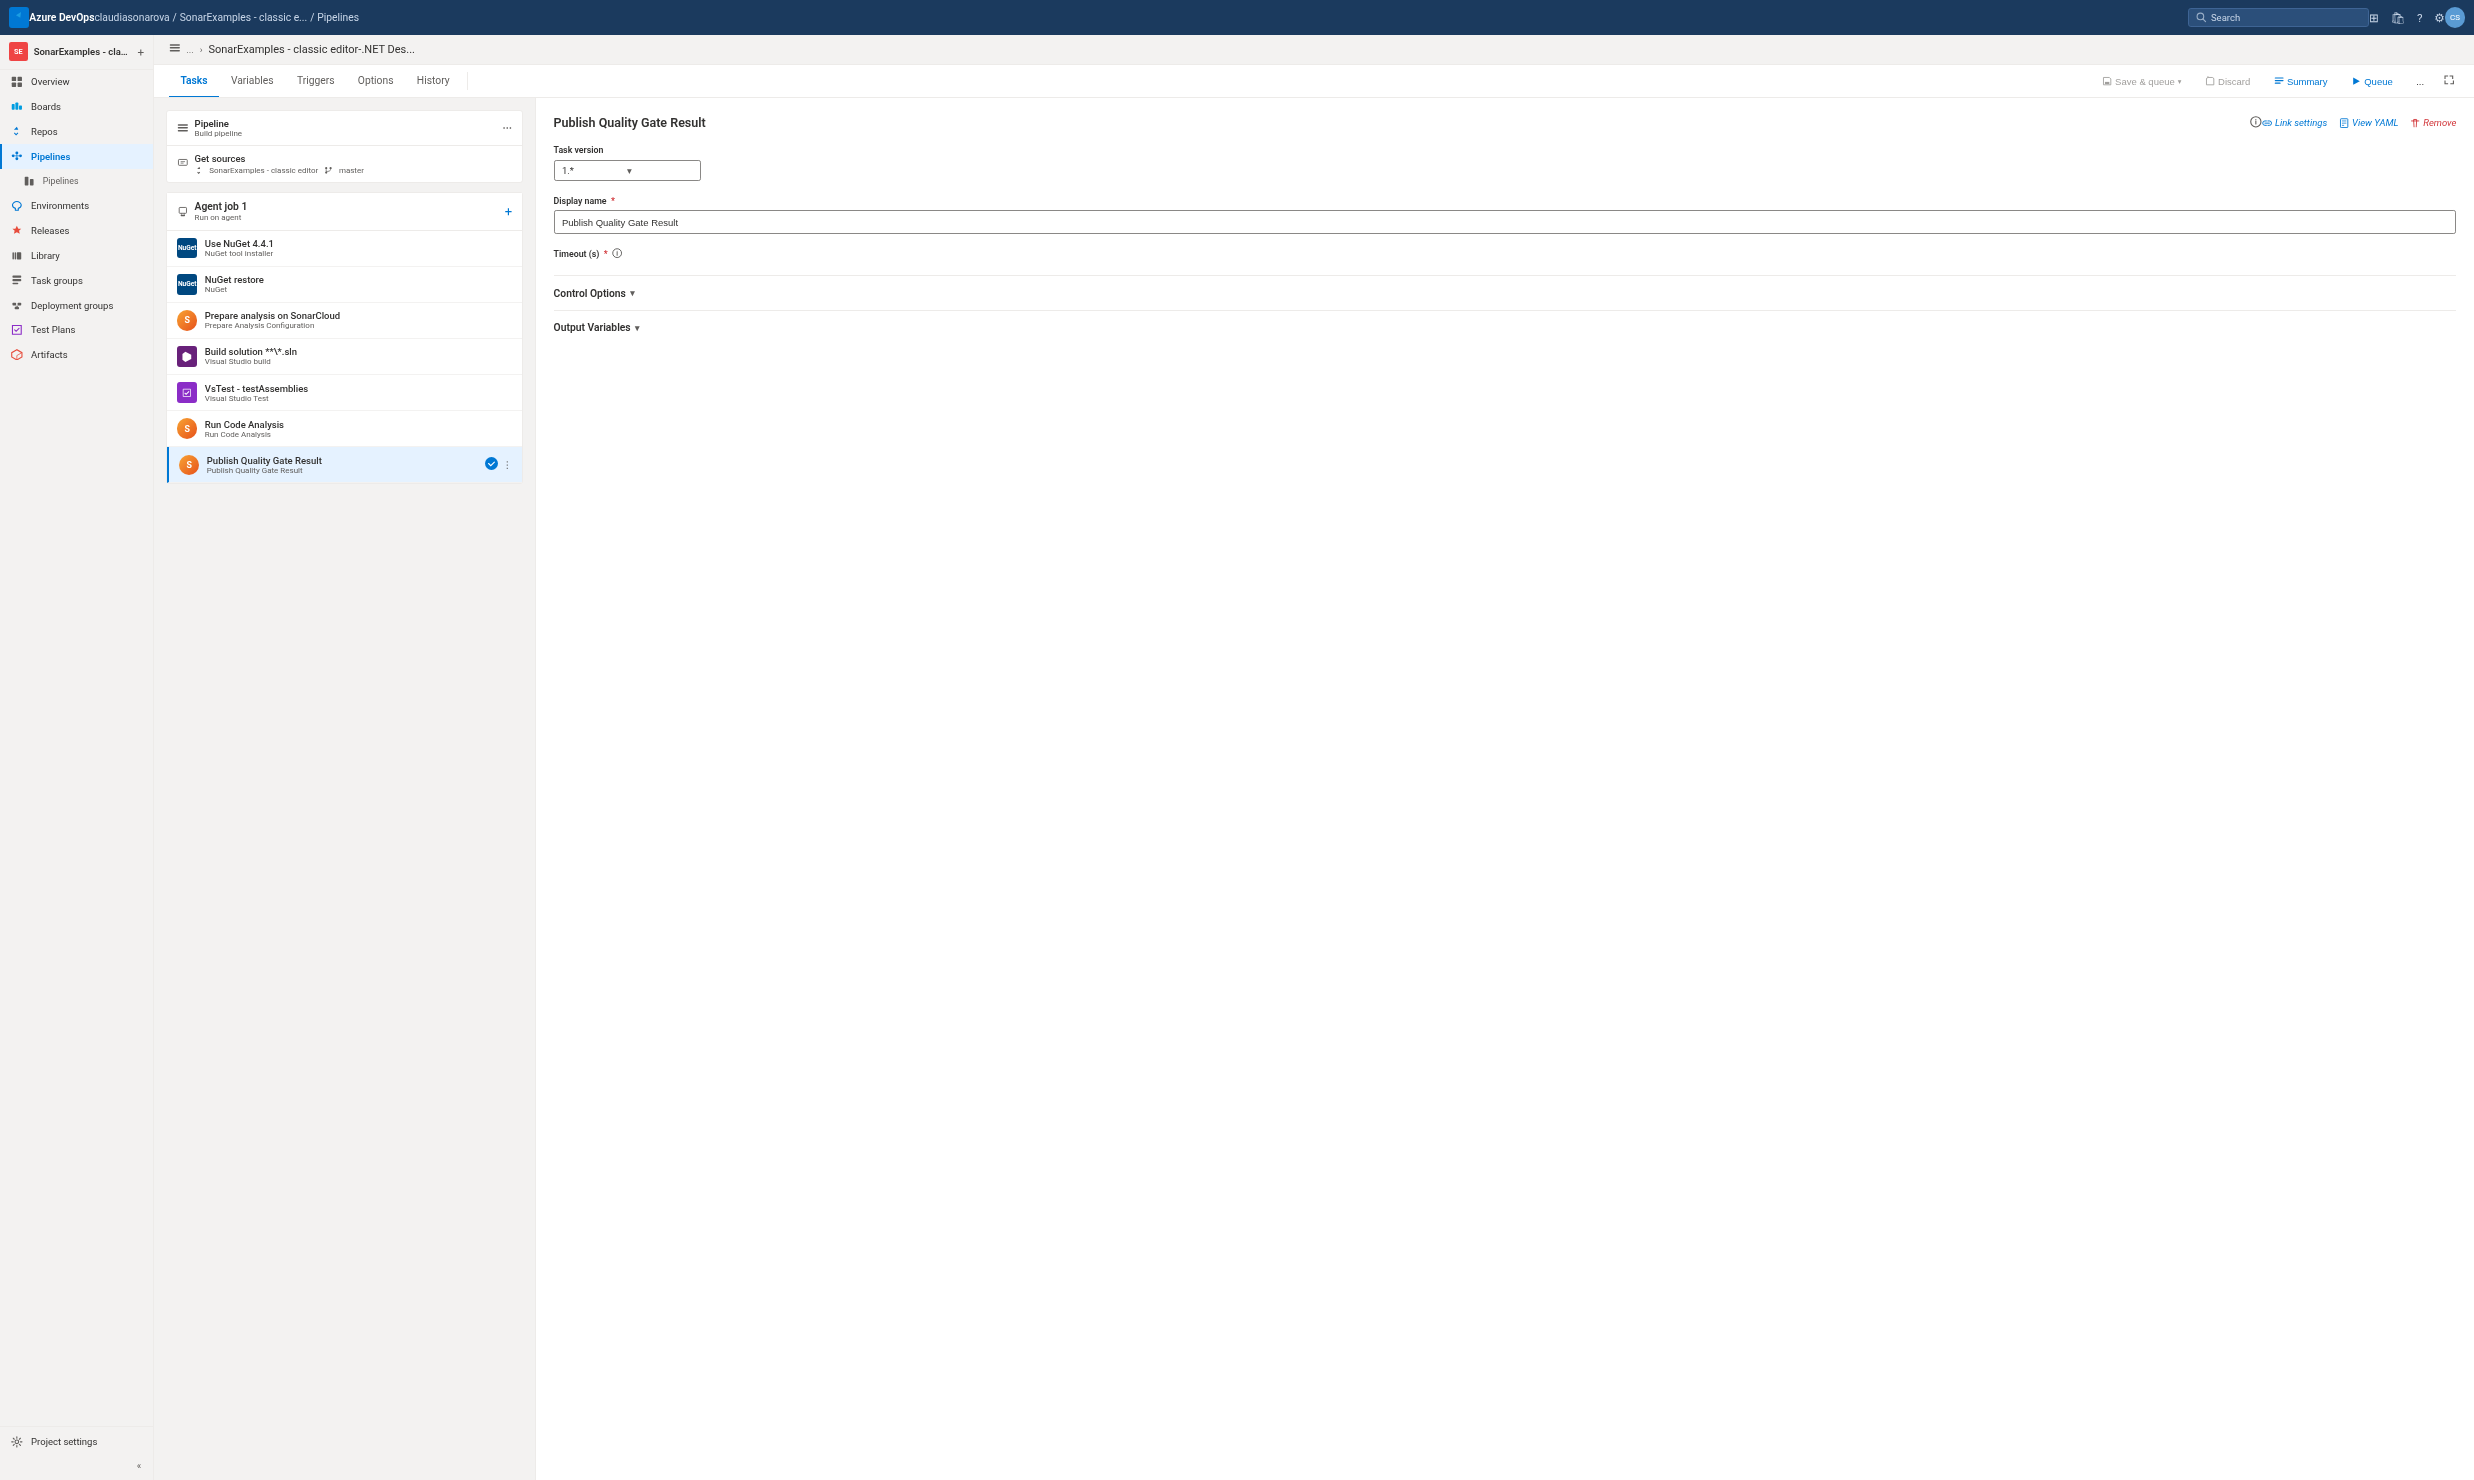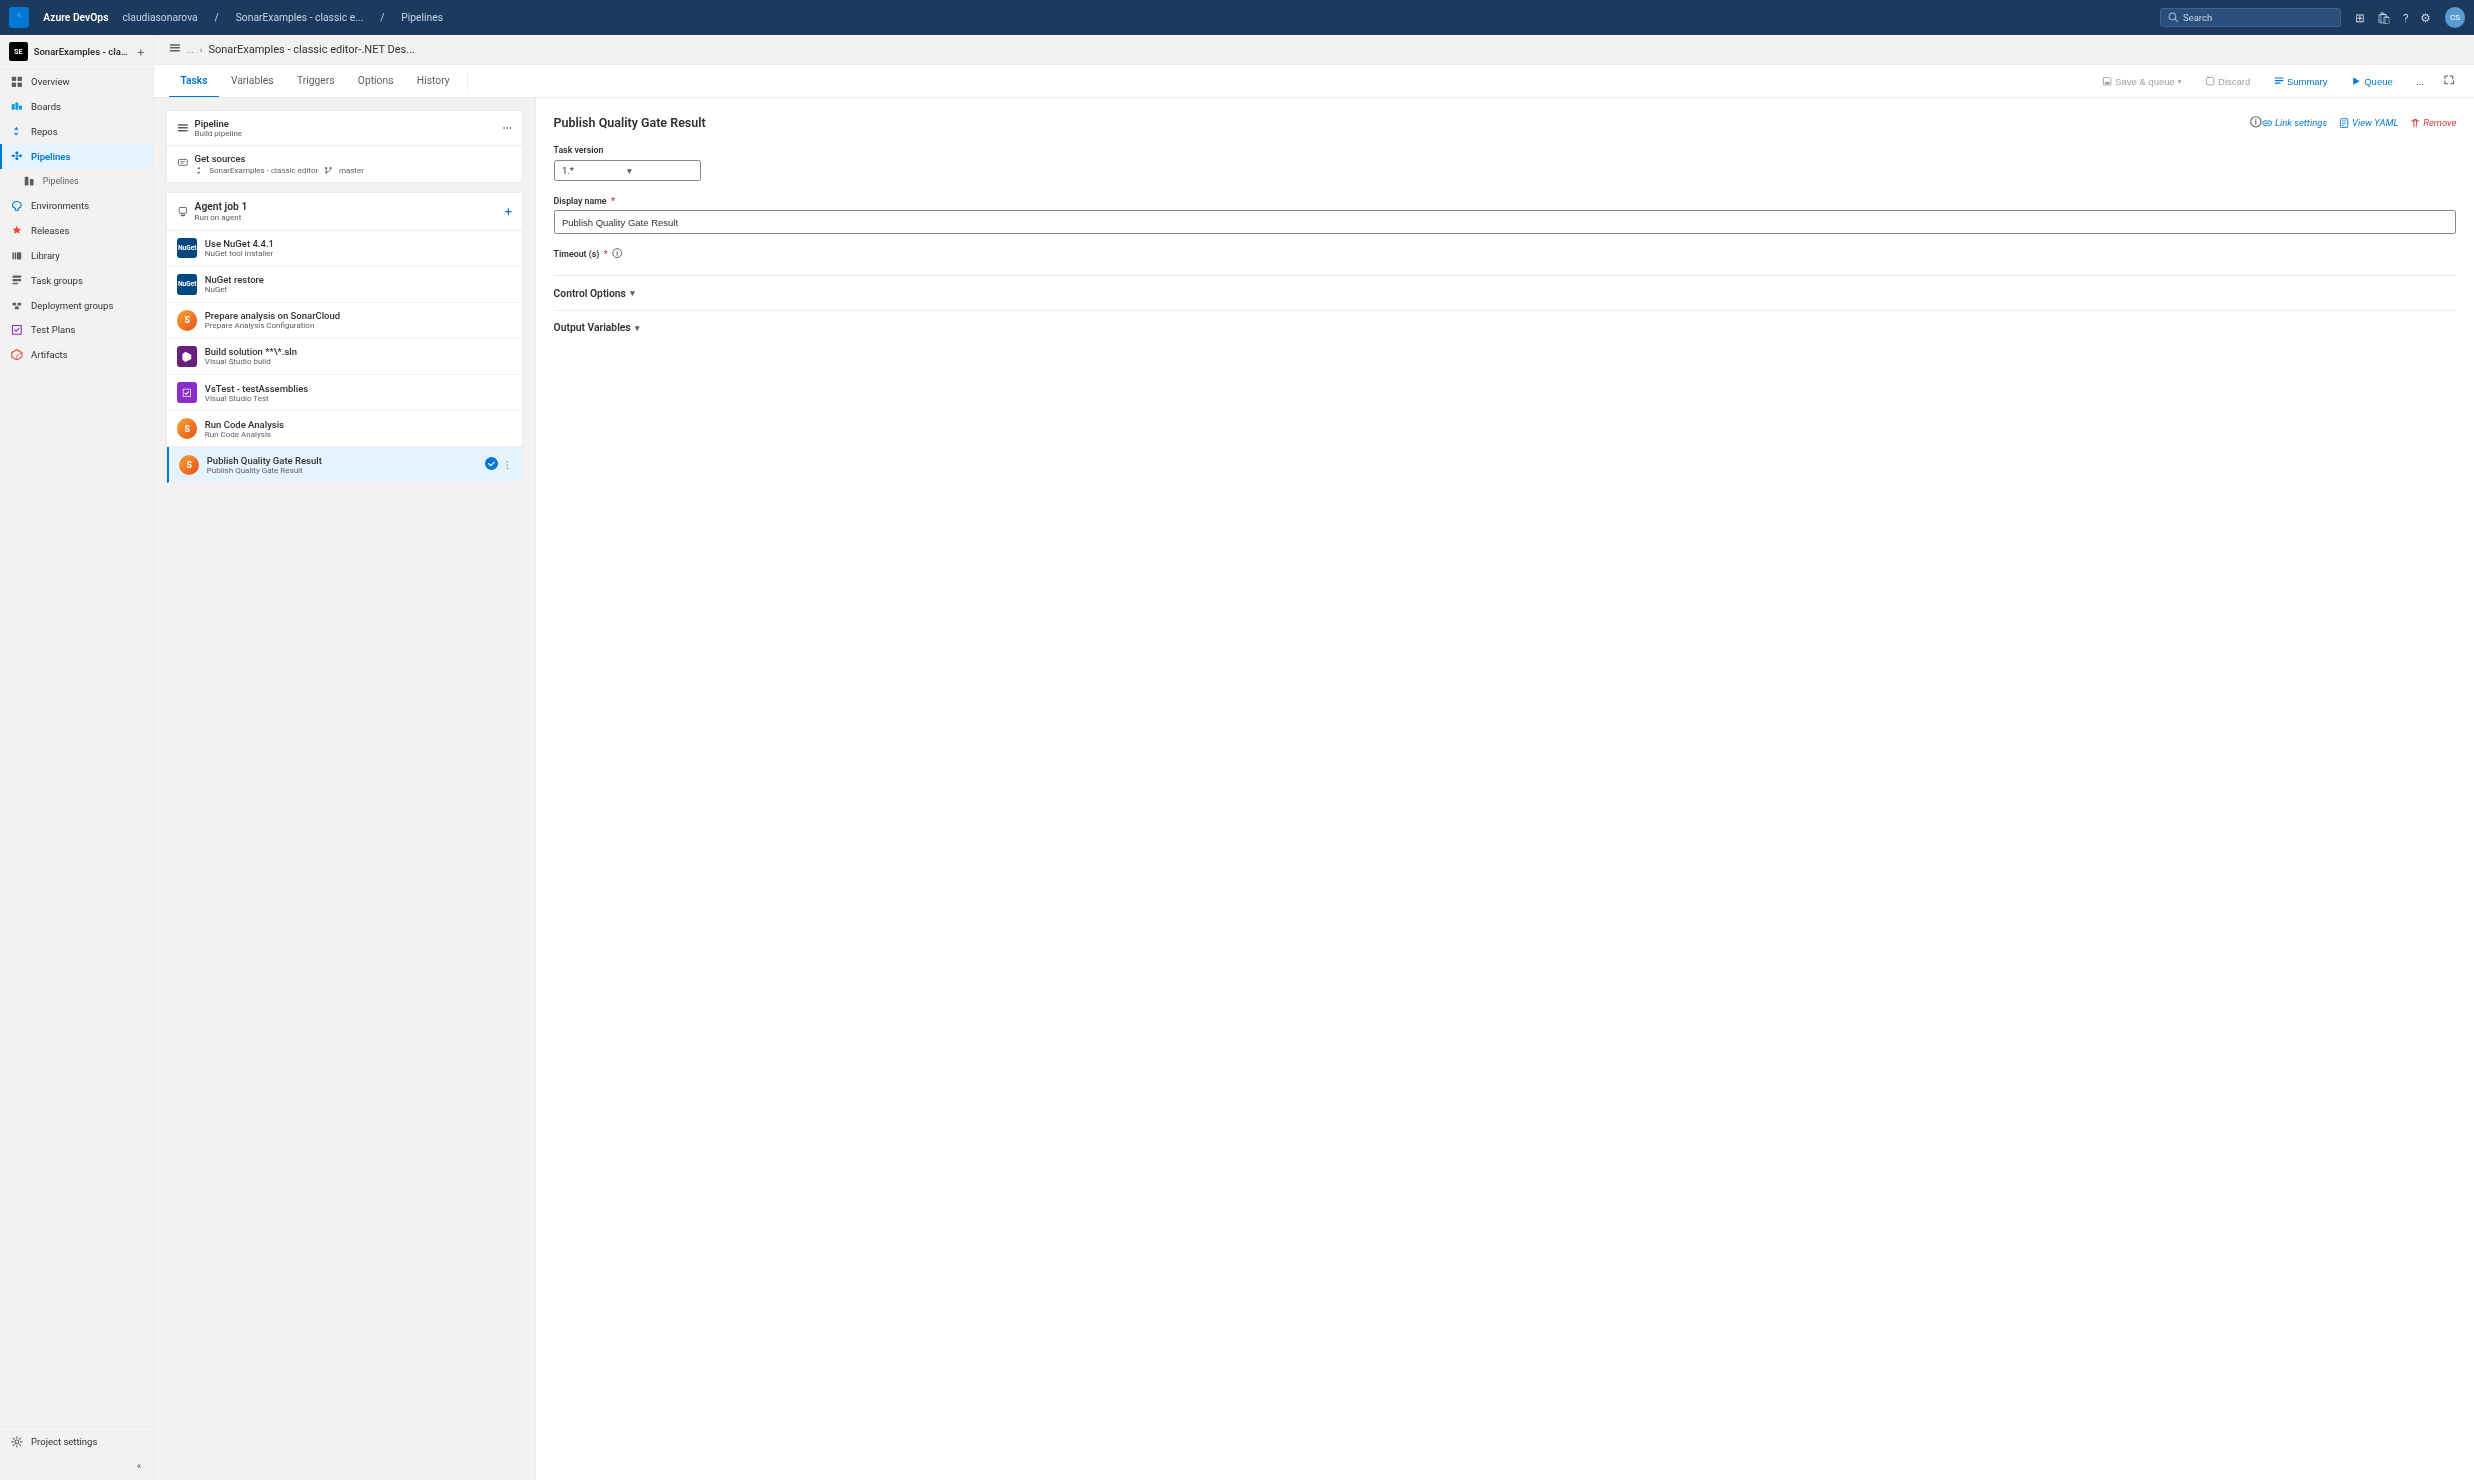--- a/index.html
+++ b/index.html
@@ -5,21 +5,21 @@
     * { box-sizing: border-box; margin: 0; padding: 0; }
     body { font-family: -apple-system, BlinkMacSystemFont, 'Segoe UI', Roboto, sans-serif; font-size: 9.5px; background: #f3f2f1; color: #323130; height: 100vh; display: flex; flex-direction: column; overflow: hidden; }
 
     
     .top-header {
       background: #1b3a5e;
       height: 35px;
       display: flex;
       align-items: center;
       padding: 0 8.8px;
-      gap: 14px;
+      gap: 0;
       flex-shrink: 0;
     }
     .top-header .logo {
       width: 20.5px; height: 20.5px;
       background: #0078d4;
       border-radius: 2.9px;
       display: flex; align-items: center; justify-content: center;
       color: white; font-weight: bold; font-size: 8.8px;
     }
     .top-header .brand-name {
@@ -82,21 +82,21 @@
     }
     .project-header {
       padding: 7.3px 8.8px;
       display: flex;
       align-items: center;
       gap: 5.9px;
       border-bottom: 0.7px solid #edebe9;
     }
     .project-icon {
       width: 19px; height: 19px;
-      background: #000000;
+      background: #ef4444;
       border-radius: 2.2px;
       display: flex; align-items: center; justify-content: center;
       color: white; font-size: 7.3px; font-weight: bold;
     }
     .project-name { font-size: 9.5px; font-weight: 600; flex: 1; white-space: nowrap; overflow: hidden; text-overflow: ellipsis; }
     .add-btn { color: #605e5c; cursor: pointer; font-size: 11.7px; }
 
     .nav-item {
       display: flex;
       align-items: center;

